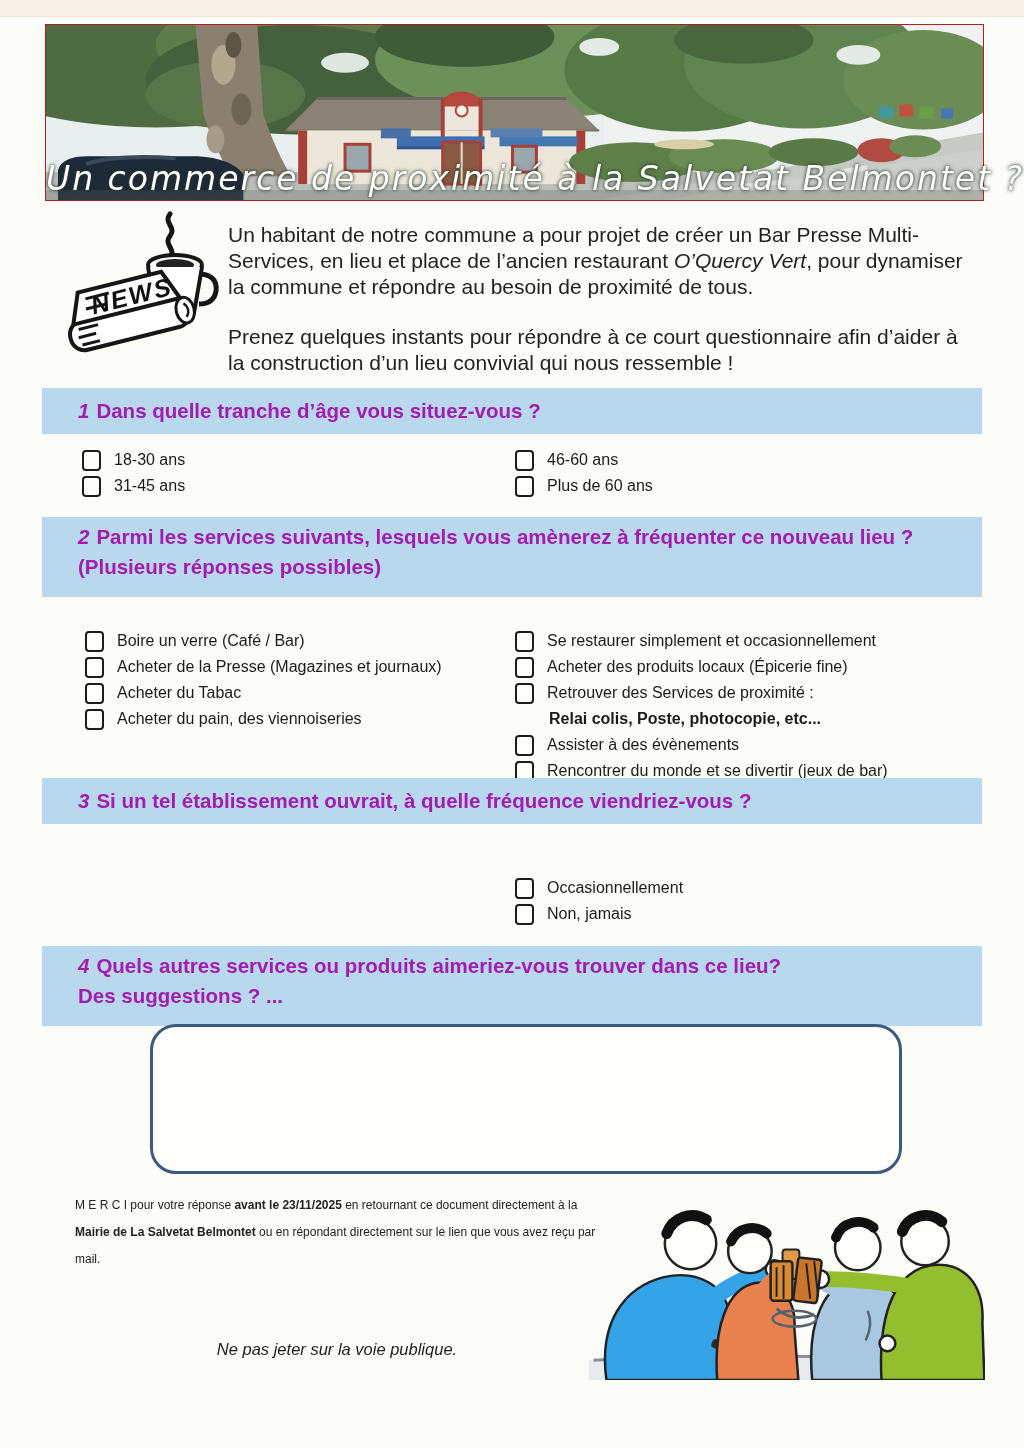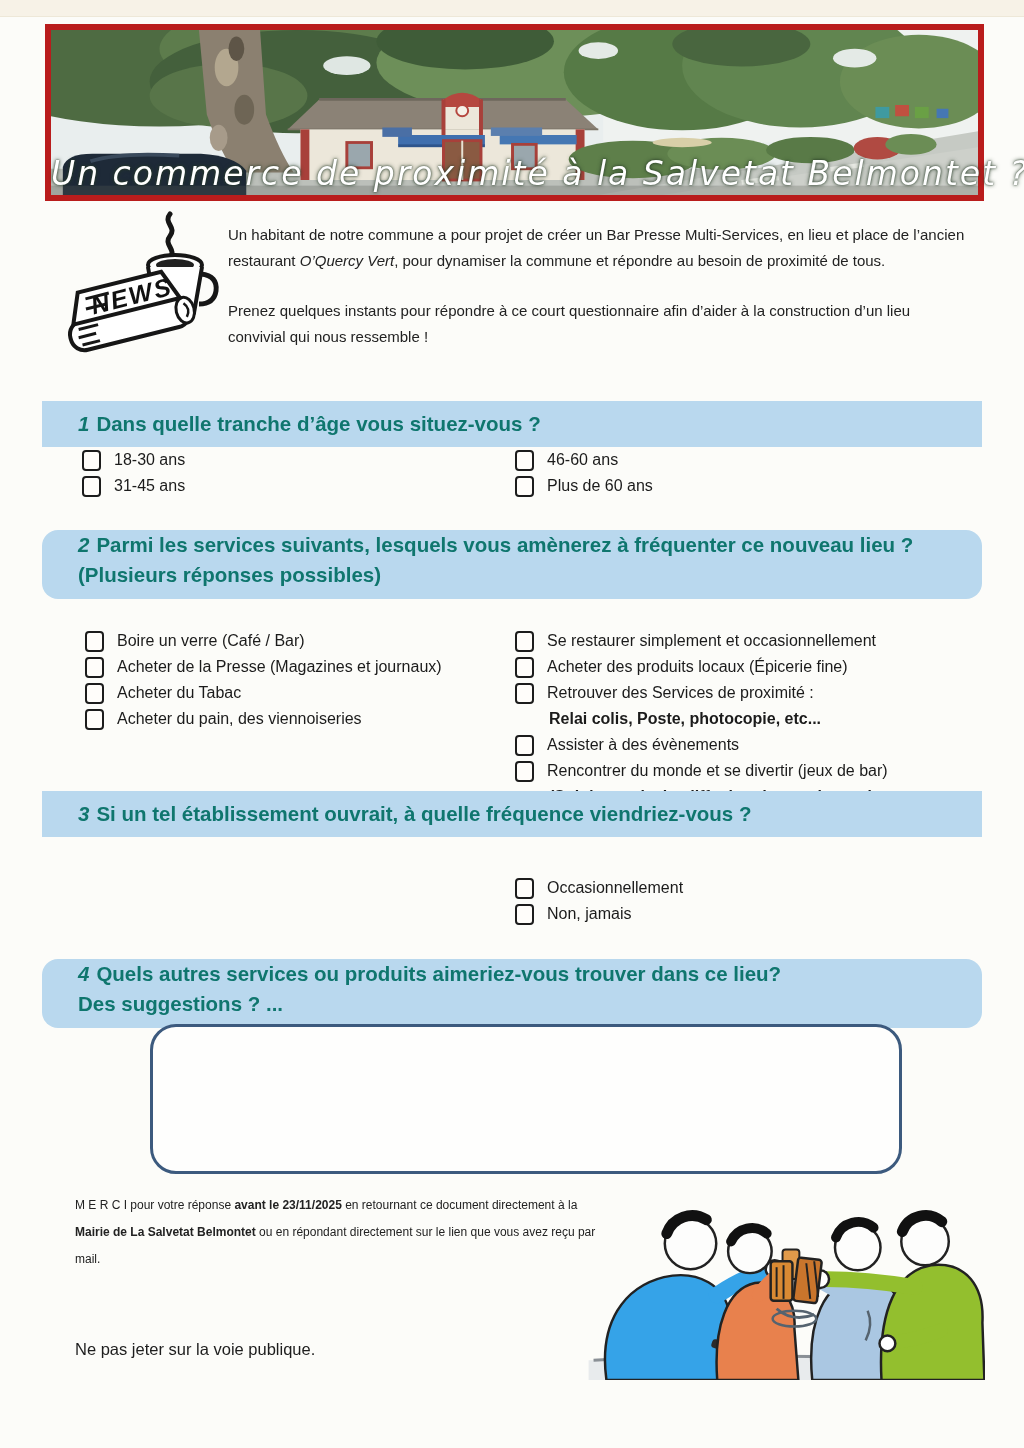--- a/index.html
+++ b/index.html
@@ -2,63 +2,63 @@
 <html><head>
 <meta charset="utf-8">
 <style>
   html,body{margin:0;padding:0;}
   .page{
     position:relative;width:1024px;height:1448px;background:#fcfcf9;
     font-family:"Liberation Sans",sans-serif;color:#1c1c1c;overflow:hidden;
   }
   .scan-strip{position:absolute;left:0;top:0;width:1024px;height:16px;background:#f7f2e7;border-bottom:1px solid #eee8d8;}
   
-  .photo{position:absolute;left:45px;top:24px;width:939px;height:177px;border:6px solid #b91c1c;box-sizing:border-box;background:#e7ecec;}
+  .photo{position:absolute;left:45px;top:24px;width:939px;height:177px;border:1px solid #b91c1c;box-sizing:border-box;background:#e7ecec;}
   .photo svg{display:block;width:100%;height:100%;}
   .photo-title{
     position:absolute;left:0;right:0;bottom:2px;text-align:center;
     font-style:italic;font-size:33px;color:#ffffff;letter-spacing:2px;
     text-shadow:0 0 4px rgba(40,60,40,.85),0 0 2px rgba(40,60,40,.9);
     font-family:"DejaVu Sans",sans-serif;white-space:nowrap;
   }
   
   .intro{position:absolute;left:58px;top:210px;width:912px;display:flex;}
   .intro-icon{flex:0 0 170px;height:160px;}
-  .intro-text{font-size:15px;line-height:26px;color:#222;padding-top:12px;}
+  .intro-text{font-size:21px;line-height:26px;color:#222;padding-top:12px;}
   .intro-text p{margin:0;}
   .intro-text p + p{margin-top:24px;}
   
   .band{
     position:absolute;left:42px;width:940px;background:#b9d8ee;
-    color:#0f766e;font-weight:bold;font-size:20.5px;box-sizing:border-box;padding-left:36px;margin-top:13px;
+    color:#a21caf;font-weight:bold;font-size:20.5px;box-sizing:border-box;padding-left:36px;
   }
   .band.single{height:46px;line-height:46px;}
-  .band.double{height:69px;line-height:30px;border-radius:16px;}
+  .band.double{height:80px;padding-top:5px;line-height:30px;}
   .q-num{font-style:italic;margin-right:7px;}
   
   .opts{position:absolute;font-size:16px;color:#1b1b1b;}
   .col{position:absolute;top:0;}
   .opt{display:flex;align-items:center;height:26px;}
   .cb{
     flex:0 0 19px;width:19px;height:21px;border:2px solid #1c1c1c;border-radius:4px;
     background:#fffdfa;margin-right:13px;box-sizing:border-box;
   }
   .lbl{white-space:nowrap;}
   .subline{margin-left:34px;height:26px;line-height:26px;white-space:nowrap;font-weight:bold;}
   
   .sugg{
     position:absolute;left:150px;top:1024px;width:752px;height:150px;box-sizing:border-box;
     border:3px solid #3c5a7e;border-radius:26px;background:#fefefd;
   }
   
   .footer-text{position:absolute;left:75px;top:1192px;width:524px;font-size:12px;line-height:27px;color:#222;}
   .footer-text p{margin:0;}
   .notice{
-    position:absolute;left:75px;top:1340px;width:524px;text-align:left;
-    font-size:16.5px;color:#1d1d1d;
+    position:absolute;left:75px;top:1340px;width:524px;text-align:center;
+    font-style:italic;font-size:16.5px;color:#1d1d1d;
   }
   .cheers{position:absolute;left:588px;top:1192px;width:397px;height:188px;}
   .cheers svg{display:block;width:100%;height:100%;}
 </style>
 </head>
 <body>
 
 <div class="page">
   <div class="scan-strip"></div>
 

